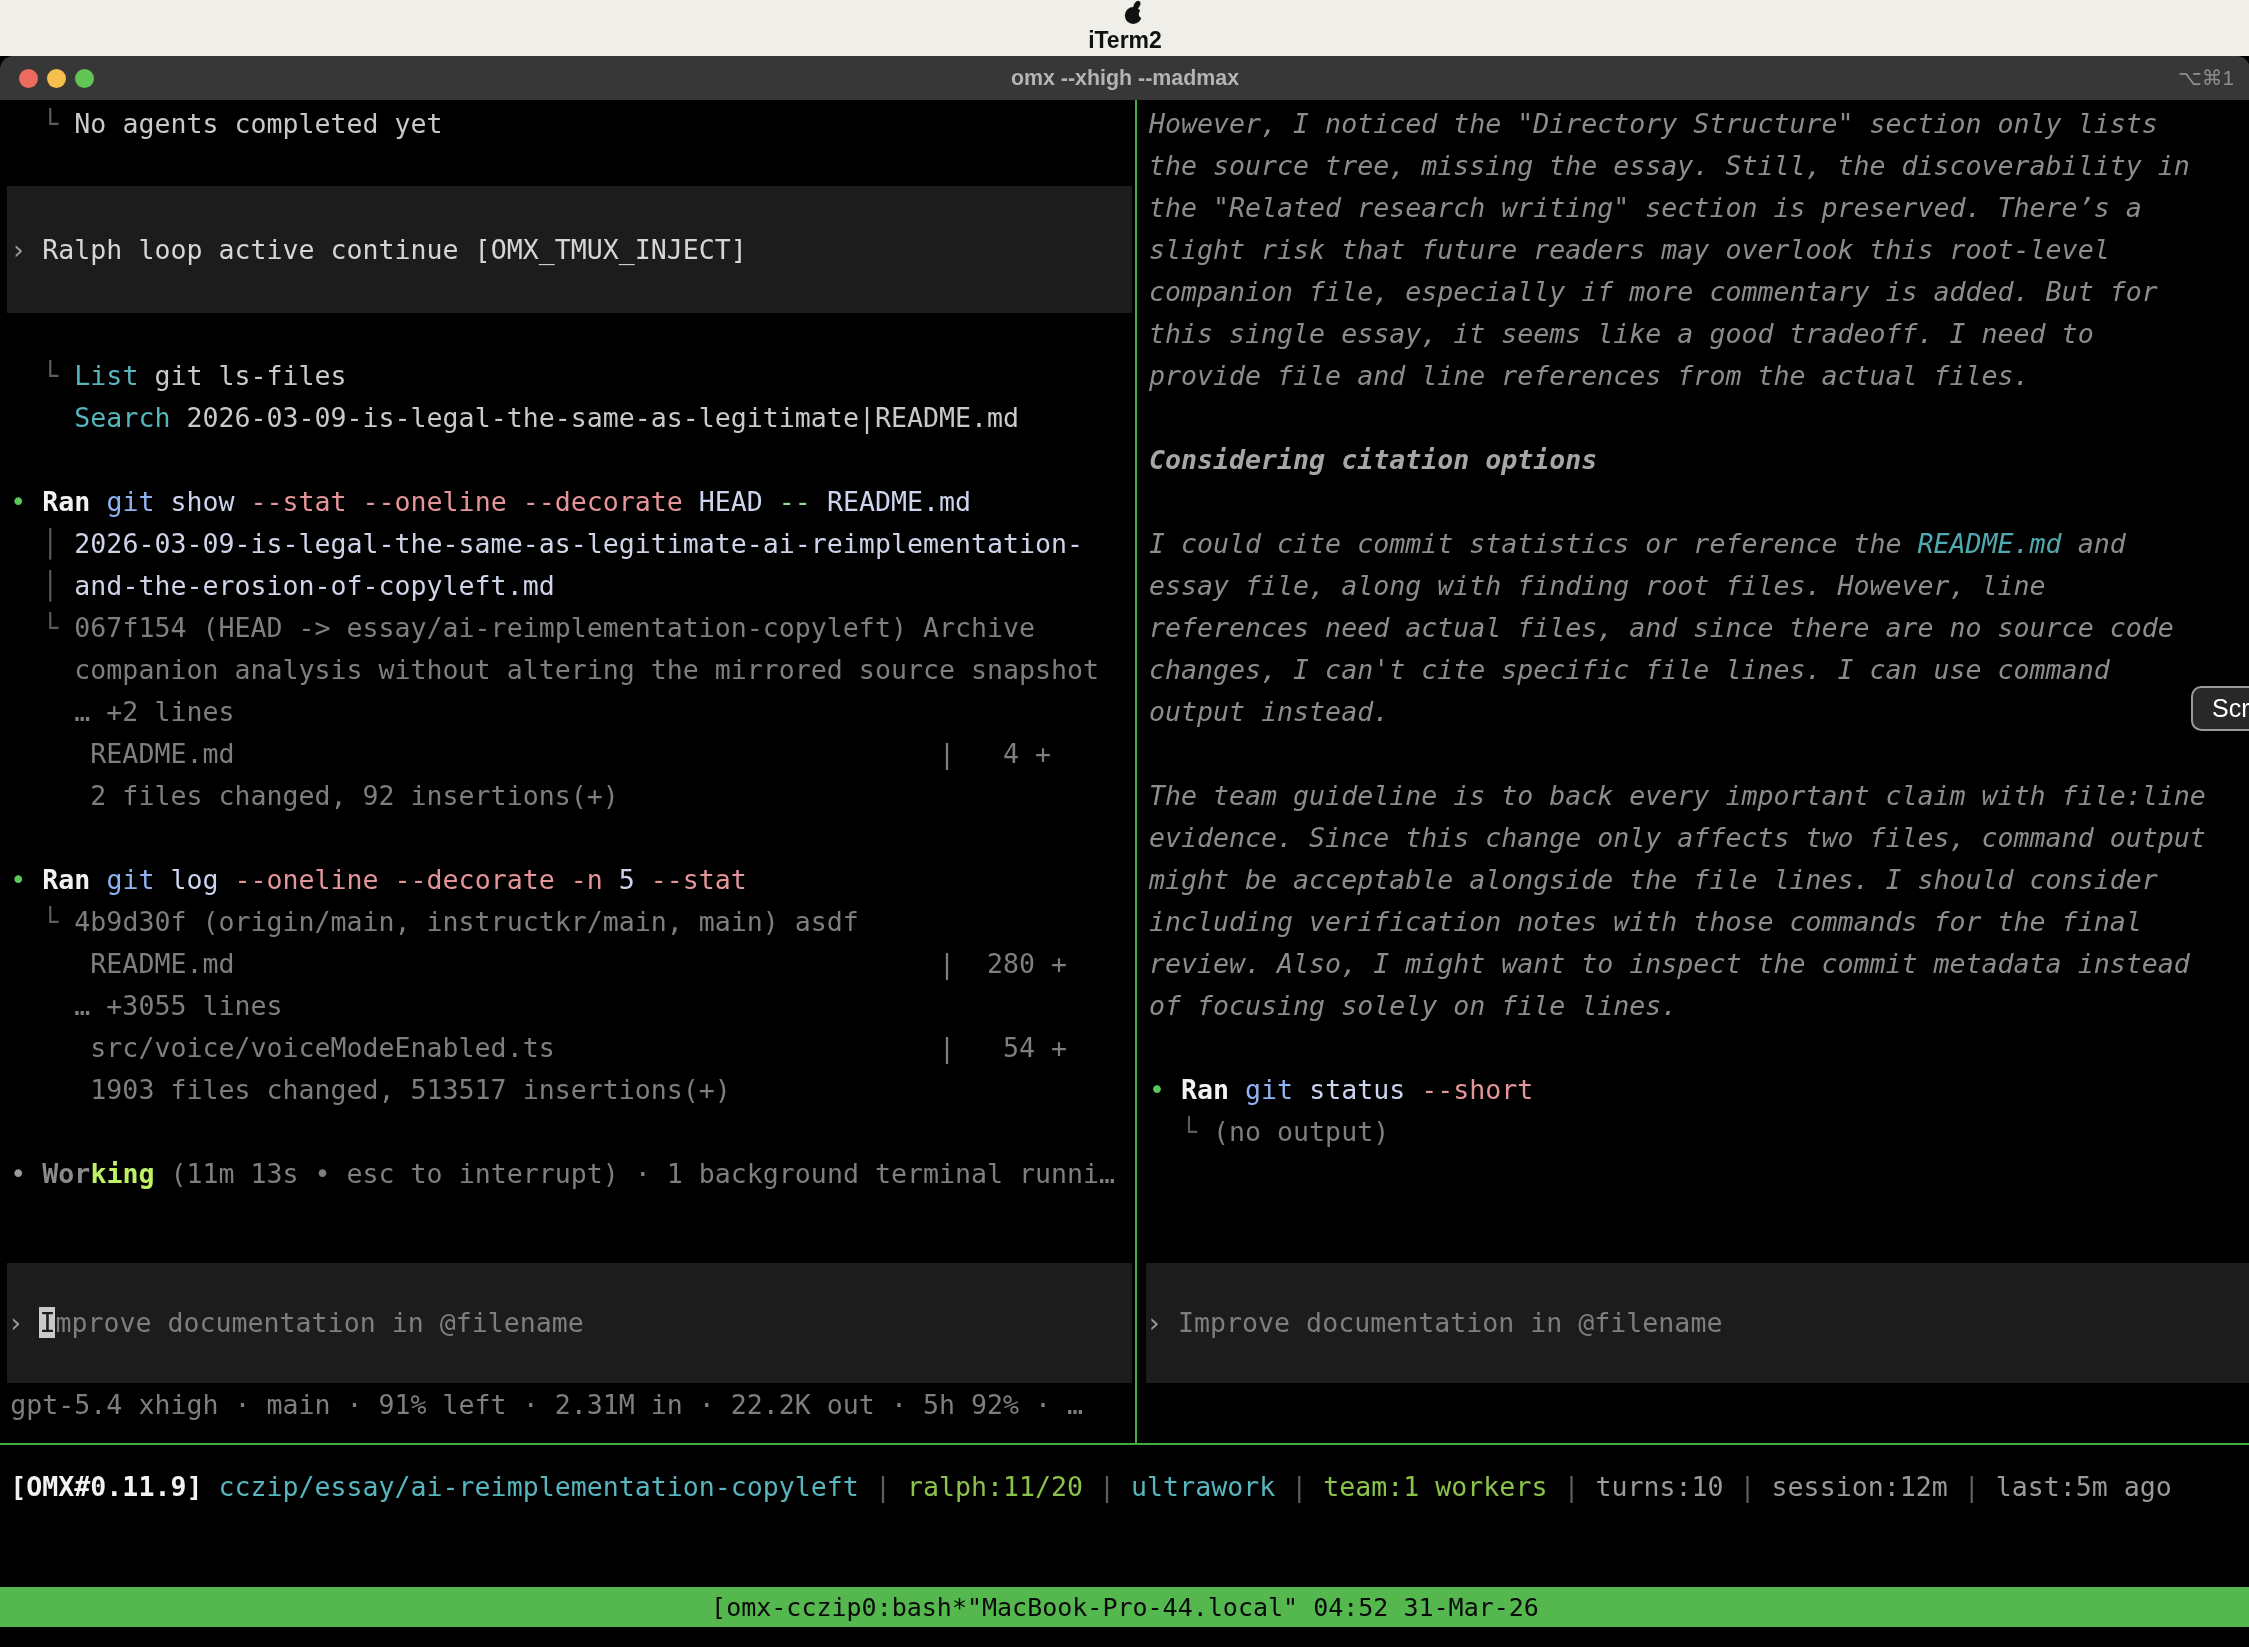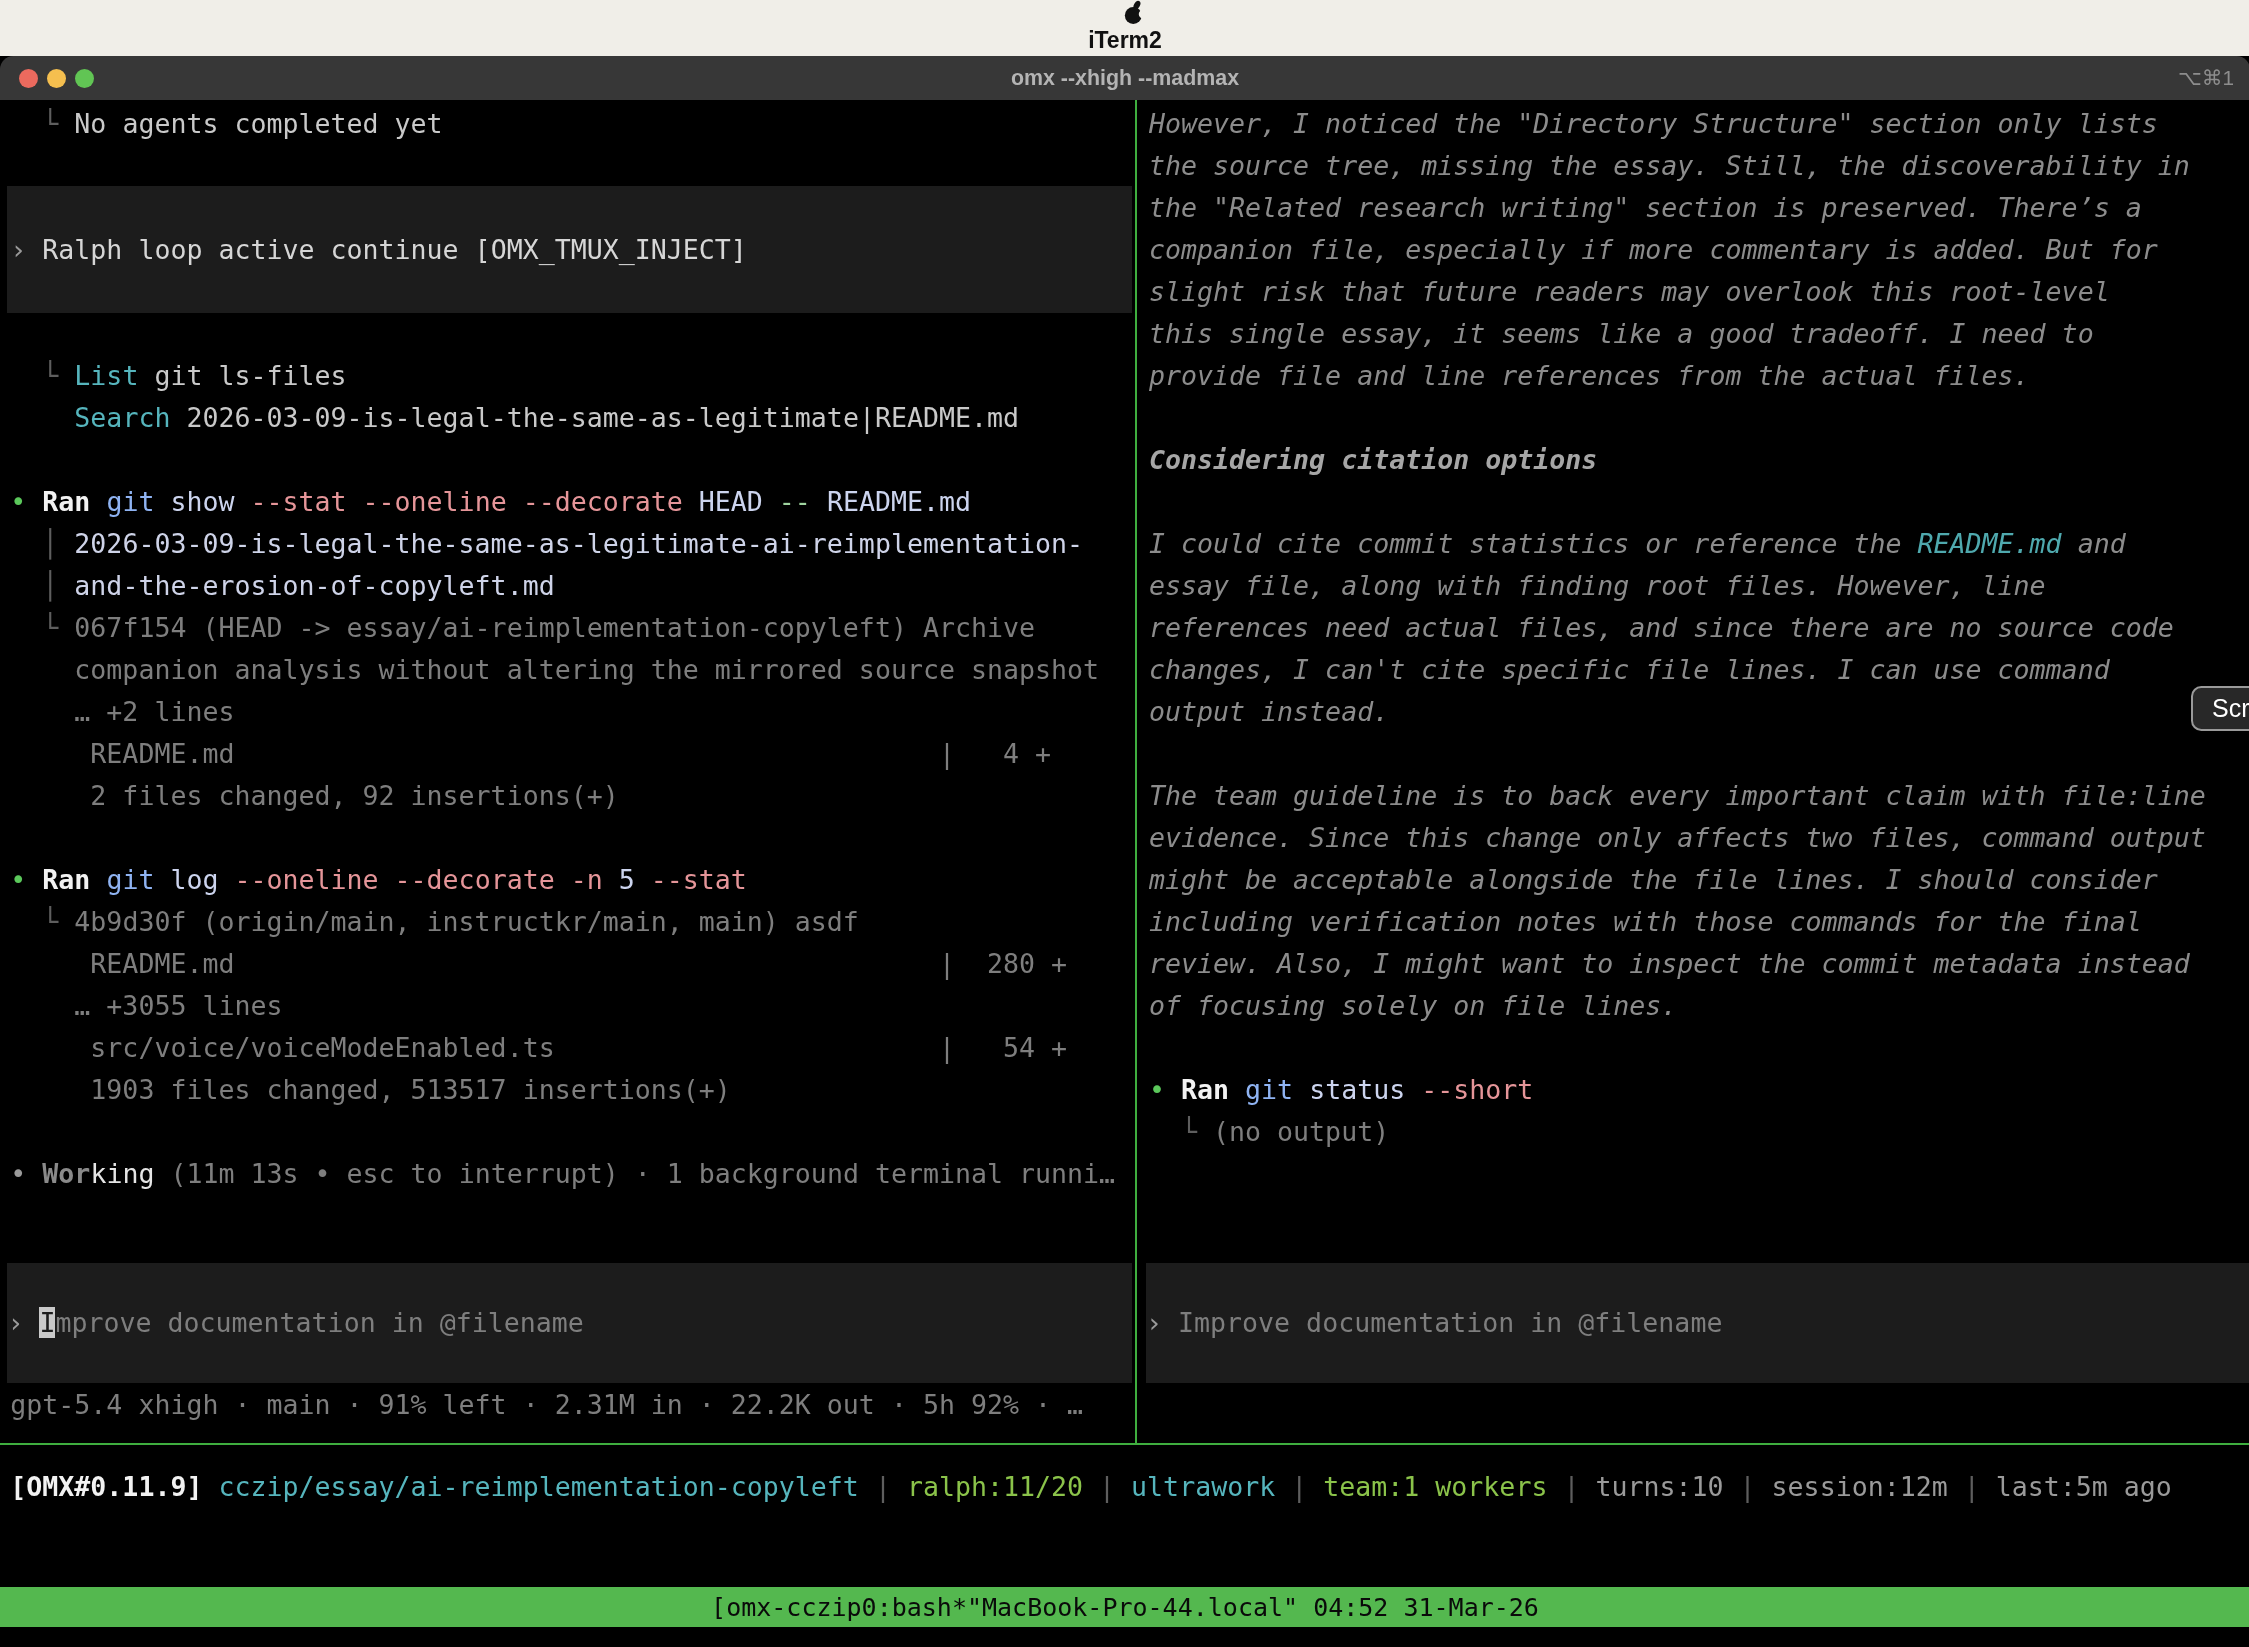--- a/index.html
+++ b/index.html
@@ -65,21 +65,21 @@
   
   .screen-chip{position:absolute;left:2191px;top:686px;width:103px;height:41px;background:#282828;
                border:2.2px solid #9a9a9a;border-radius:10.3px;color:#fff;display:flex;align-items:center;
                padding-left:19px;font-family:"Liberation Sans",sans-serif;font-size:25px;}
   
   .s-dim{color:#7e7e7e}.s-mid{color:#9a9a9a}.s-bright{color:#c9c9c9}
   .s-w{color:#f2f2f2;font-weight:bold}.s-cyan{color:#56b5bd}
   .s-cyanit{color:#4fa9ae;font-style:italic}.s-blue{color:#8fb3f2}
   .s-lav{color:#ccd4ee}.s-pink{color:#e59599}.s-grn{color:#9fd49f}
   .s-gb{color:#5bc85b}.s-tree{color:#5e5e5e}.s-file{color:#ced3e8}
-  .s-shim1{color:#8a8a8a;font-weight:bold}.s-shim2{color:#e5e5e5;font-weight:normal}
+  .s-shim1{color:#8a8a8a;font-weight:bold}.s-shim2{color:#bef264;font-weight:bold}
   .s-it{color:#8c8c8c;font-style:italic}
   .s-head{color:#a6a6a6;font-weight:bold;font-style:italic}
   .s-chev{color:#9a9a9a}.s-boxtext{color:#d6d6d6}
   .s-pipe{color:#5e5e5e}.s-lime{color:#8bc34a}
   .s-cursor{background:#c9c9c9;color:#1c1c1c}
 </style>
 </head>
 <body>
 
 <div class="screen">
@@ -206,22 +206,22 @@
         <div class="line"><span class="s-dim">    … +3055 lines</span></div>
         <div class="line"><span class="s-dim">     src/voice/voiceModeEnabled.ts                        |   54 +</span></div>
         <div class="line"><span class="s-dim">     1903 files changed, 513517 insertions(+)</span></div>
         <div class="line"></div>
         <div class="line"><span class="s-mid">• </span><span class="s-shim1">Wor</span><span class="s-shim2">king</span><span class="s-dim"> (11m 13s • esc to interrupt) · 1 background terminal runni…</span></div>
       </div>
     <div class="pane pane-right">
         <div class="line"><span class="s-it">However, I noticed the "Directory Structure" section only lists</span></div>
         <div class="line"><span class="s-it">the source tree, missing the essay. Still, the discoverability in</span></div>
         <div class="line"><span class="s-it">the "Related research writing" section is preserved. There’s a</span></div>
+        <div class="line"><span class="s-it">slight risk that future readers may overlook this root-level</span></div>
         <div class="line"><span class="s-it">companion file, especially if more commentary is added. But for</span></div>
-        <div class="line"><span class="s-it">slight risk that future readers may overlook this root-level</span></div>
         <div class="line"><span class="s-it">this single essay, it seems like a good tradeoff. I need to</span></div>
         <div class="line"><span class="s-it">provide file and line references from the actual files.</span></div>
         <div class="line"></div>
         <div class="line"><span class="s-head">Considering citation options</span></div>
         <div class="line"></div>
         <div class="line"><span class="s-it">I could cite commit statistics or reference the </span><span class="s-cyanit">README.md</span><span class="s-it"> and</span></div>
         <div class="line"><span class="s-it">essay file, along with finding root files. However, line</span></div>
         <div class="line"><span class="s-it">references need actual files, and since there are no source code</span></div>
         <div class="line"><span class="s-it">changes, I can't cite specific file lines. I can use command</span></div>
         <div class="line"><span class="s-it">output instead.</span></div>

